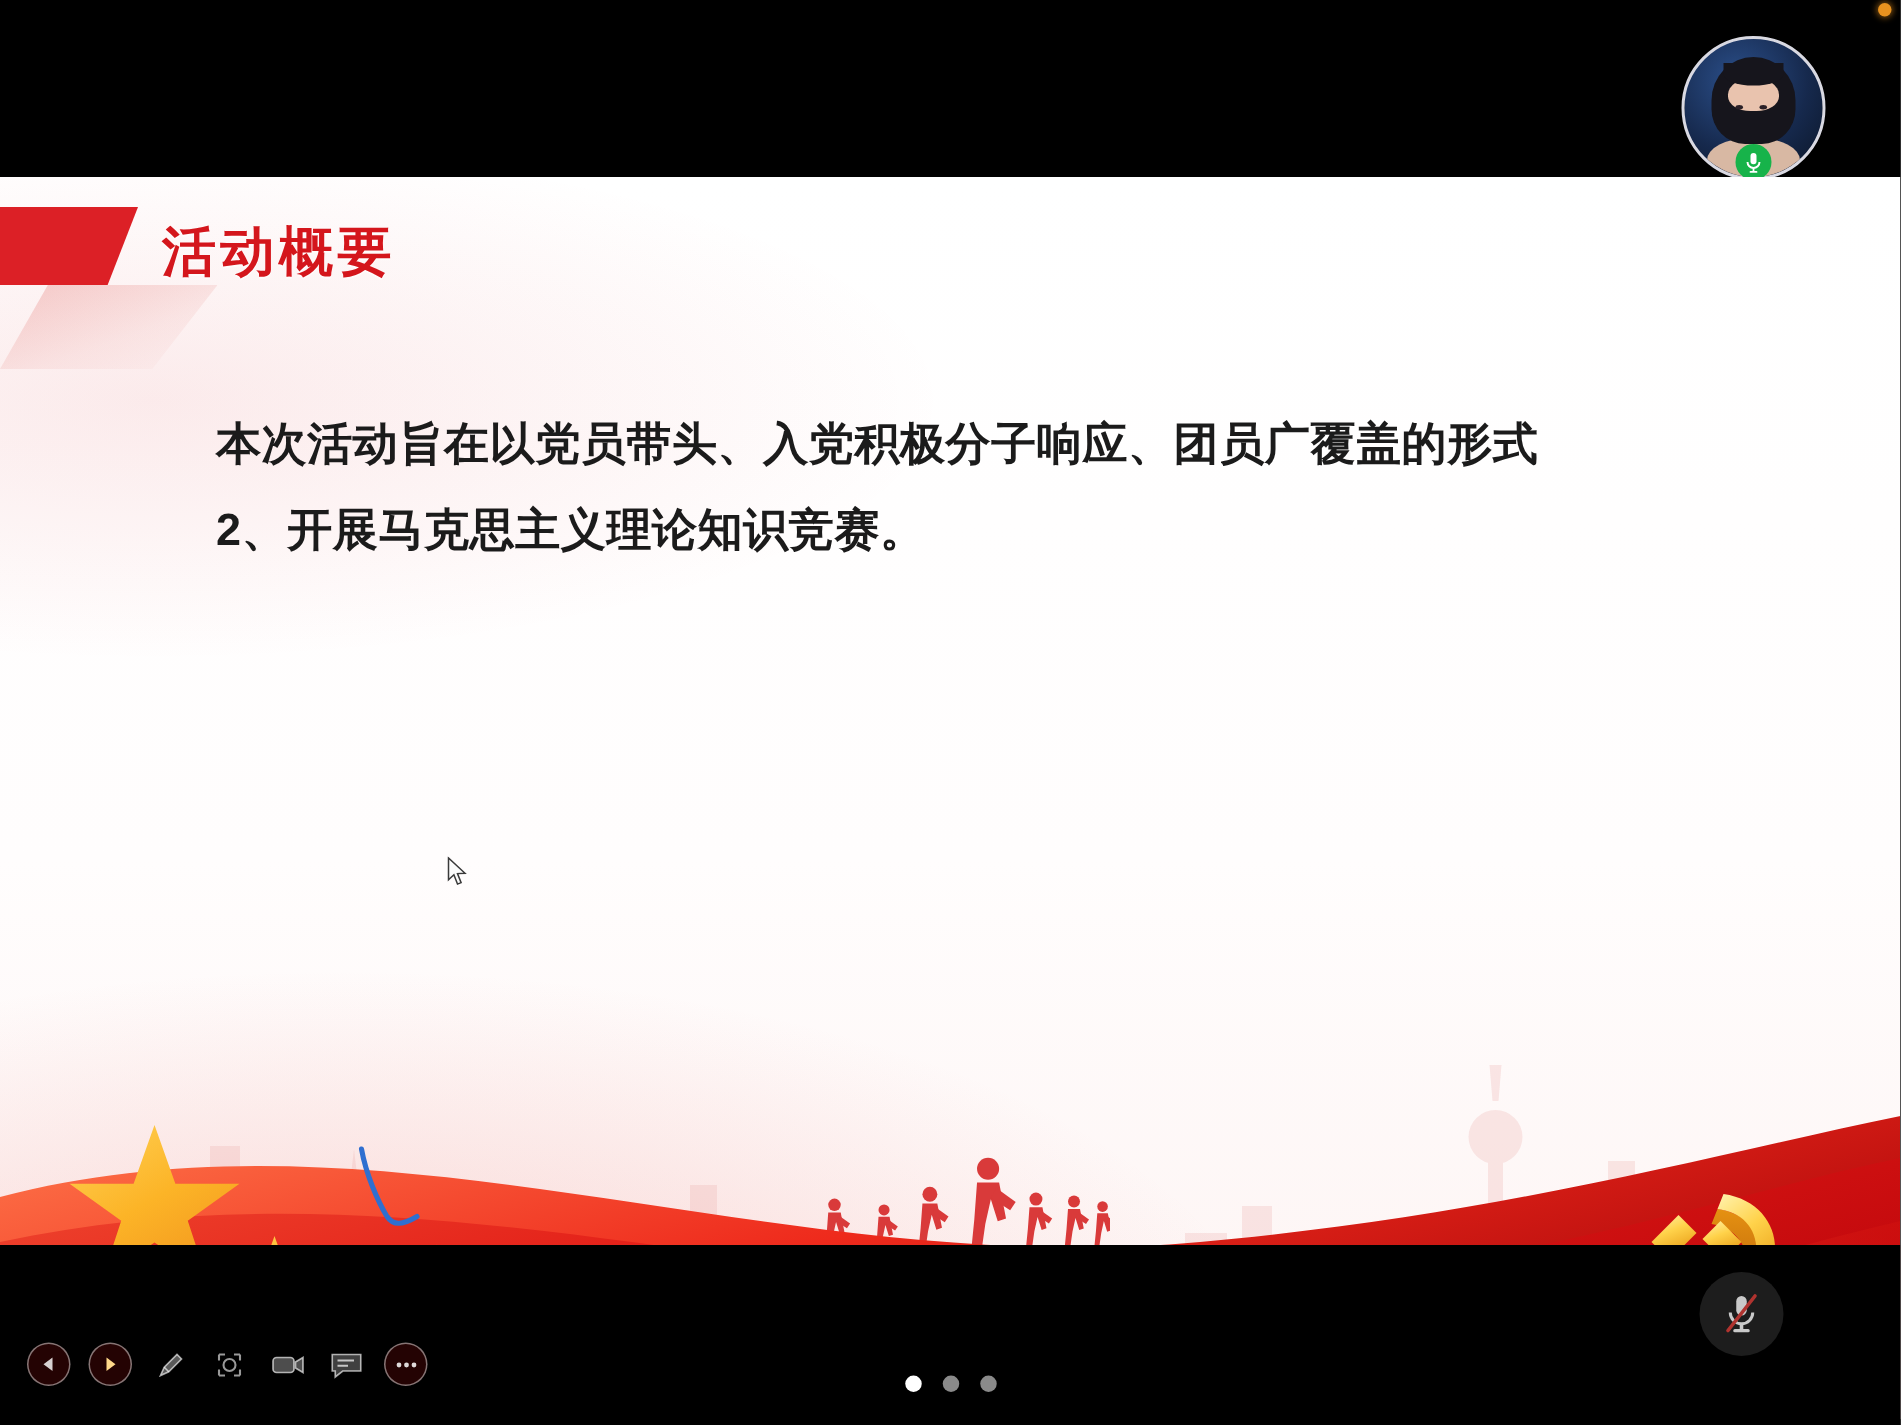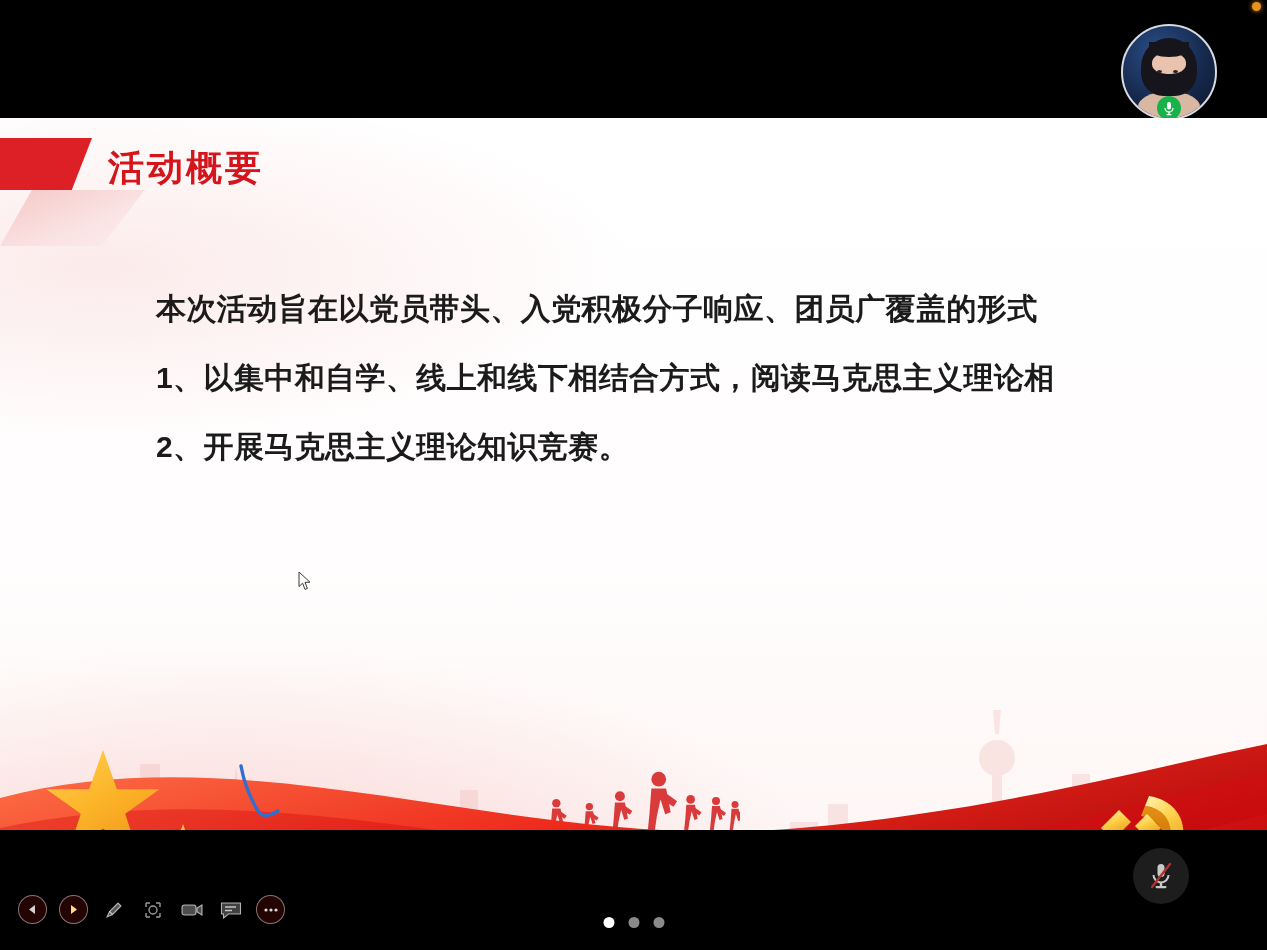--- a/index.html
+++ b/index.html
@@ -201,21 +201,21 @@
     position: absolute;
     left: 144px;
     top: 150px;
     width: 960px;
     font-size: 30px;
     font-weight: bold;
     line-height: 57px;
     color: #1b1b1b;
     letter-spacing: .4px;
   }
-  .slide-body p { margin: 12px; }
+  .slide-body p { margin: 0; }
 
   
   .annotation-stroke {
     position: absolute;
     left: 236px;
     top: 645px;
     width: 50px;
     height: 62px;
     pointer-events: none;
   }
@@ -386,21 +386,20 @@
 
   <div class="slide">
     <div class="slide-bg-wash"></div>
 
     <div class="title-flag"></div>
     <div class="title-flag-ghost"></div>
     <div class="slide-title">活动概要</div>
 
     <div class="slide-body">
       <p>本次活动旨在以党员带头、入党积极分子响应、团员广覆盖的形式</p>
-      <p>1、以集中和自学、线上和线下相结合方式，阅读马克思主义理论相</p>
       <p>2、开展马克思主义理论知识竞赛。</p>
     </div>
 
     <div class="deco">
 
       <svg class="skyline" viewBox="0 0 1267 170" preserveAspectRatio="none">
         <g fill="#e9a7a4" opacity=".55">
           <rect x="60" y="96" width="22" height="74"></rect>
           <rect x="86" y="78" width="16" height="92"></rect>
           <rect x="106" y="110" width="26" height="60"></rect>

